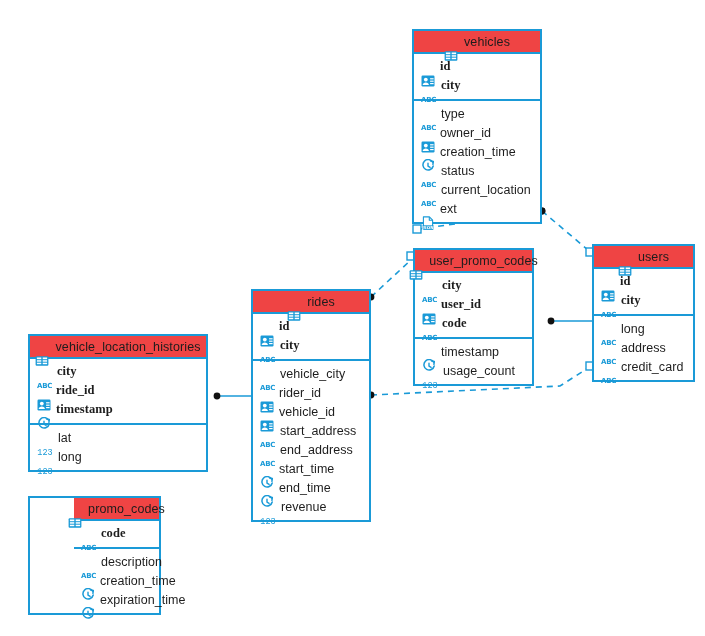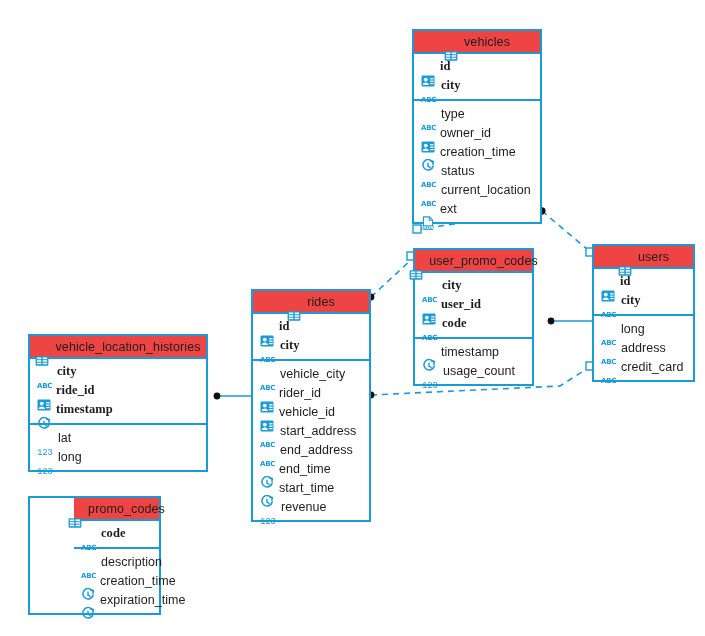--- a/index.html
+++ b/index.html
@@ -414,31 +414,31 @@
           <span class="field-label">end_address</span>
         </div>
         <div class="field">
           <span class="ic">
             <svg width="14" height="14" viewBox="0 0 14 14">
               <path d="M11.6 3.1 A5.2 5.2 0 1 0 12.2 7" fill="none" stroke="#1a9ad7" stroke-width="1.5" stroke-linecap="round"></path>
               <path d="M9.6 2.0 L12.3 2.6 L11.9 5.3" fill="none" stroke="#1a9ad7" stroke-width="1.5" stroke-linecap="round" stroke-linejoin="round"></path>
               <path d="M7 4.2 L7 7.2 L9.1 8.4" fill="none" stroke="#1a9ad7" stroke-width="1.4" stroke-linecap="round" stroke-linejoin="round"></path>
             </svg>
           </span>
+          <span class="field-label">start_time</span>
+        </div>
+        <div class="field">
+          <span class="ic">
+            <svg width="14" height="14" viewBox="0 0 14 14">
+              <path d="M11.6 3.1 A5.2 5.2 0 1 0 12.2 7" fill="none" stroke="#1a9ad7" stroke-width="1.5" stroke-linecap="round"></path>
+              <path d="M9.6 2.0 L12.3 2.6 L11.9 5.3" fill="none" stroke="#1a9ad7" stroke-width="1.5" stroke-linecap="round" stroke-linejoin="round"></path>
+              <path d="M7 4.2 L7 7.2 L9.1 8.4" fill="none" stroke="#1a9ad7" stroke-width="1.4" stroke-linecap="round" stroke-linejoin="round"></path>
+            </svg>
+          </span>
           <span class="field-label">end_time</span>
-        </div>
-        <div class="field">
-          <span class="ic">
-            <svg width="14" height="14" viewBox="0 0 14 14">
-              <path d="M11.6 3.1 A5.2 5.2 0 1 0 12.2 7" fill="none" stroke="#1a9ad7" stroke-width="1.5" stroke-linecap="round"></path>
-              <path d="M9.6 2.0 L12.3 2.6 L11.9 5.3" fill="none" stroke="#1a9ad7" stroke-width="1.5" stroke-linecap="round" stroke-linejoin="round"></path>
-              <path d="M7 4.2 L7 7.2 L9.1 8.4" fill="none" stroke="#1a9ad7" stroke-width="1.4" stroke-linecap="round" stroke-linejoin="round"></path>
-            </svg>
-          </span>
-          <span class="field-label">start_time</span>
         </div>
         <div class="field">
           <span class="ic ic-num">123</span>
           <span class="field-label">revenue</span>
         </div>
       </div>
     </div>
     <div class="entity" style="left: 28px; top: 334px; width: 180px;">
       <div class="entity-header">
         <span class="ic">

